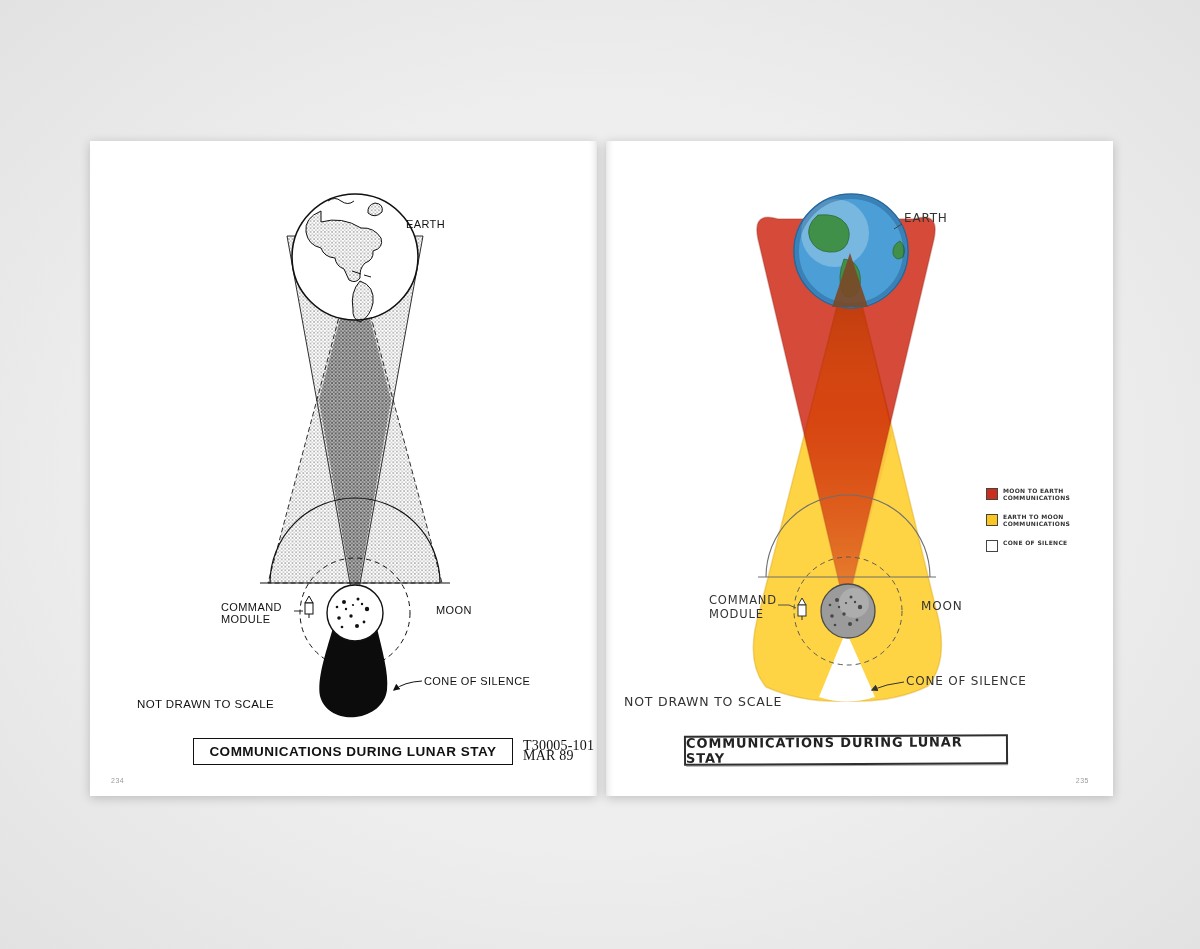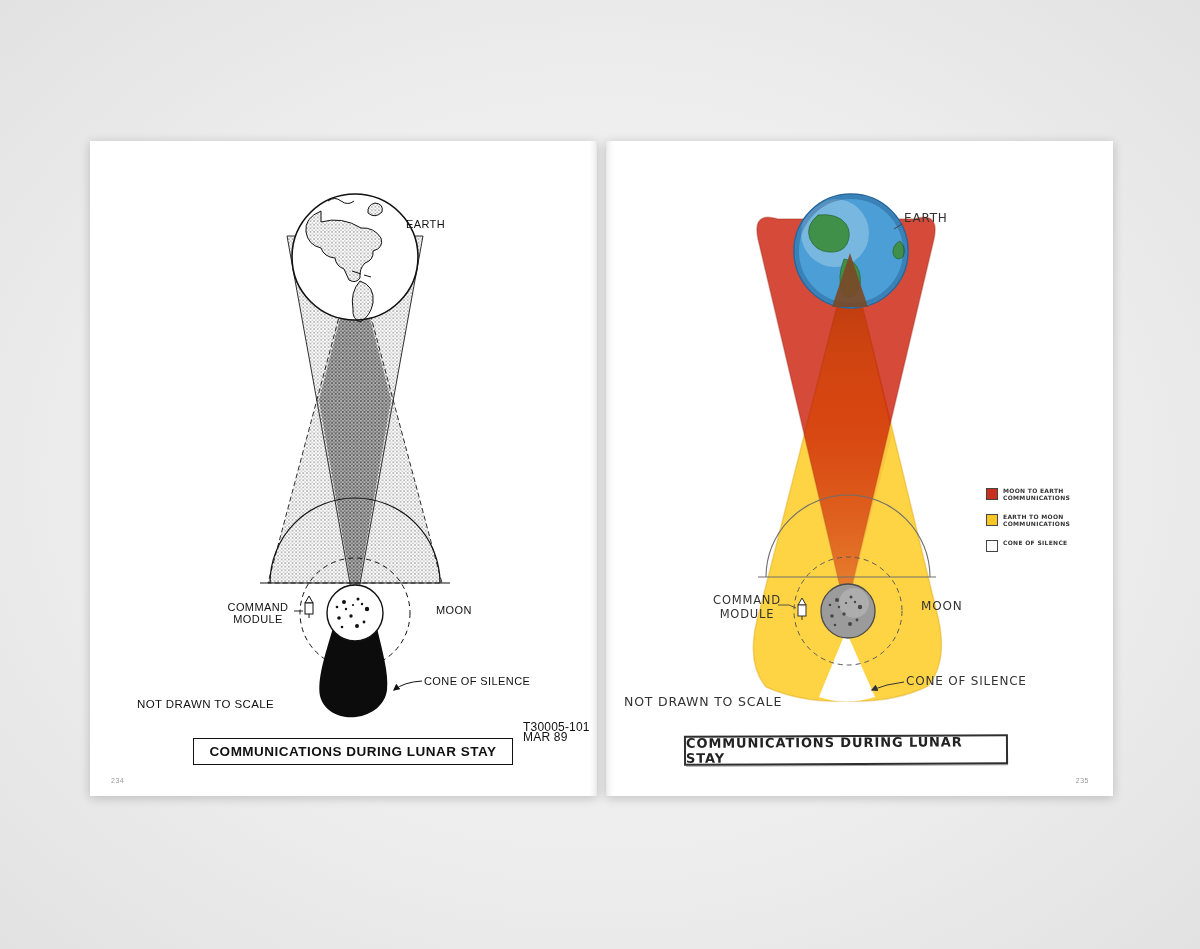--- a/index.html
+++ b/index.html
@@ -12,39 +12,39 @@
   .spread{position:absolute;left:90px;top:141px;display:flex;gap:9px;}
   .page{
     position:relative;width:507px;height:655px;background:#ffffff;
   }
   .page.left{box-shadow:0 2px 10px rgba(0,0,0,.20), inset -8px 0 10px -9px rgba(0,0,0,.22);}
   .page.right{box-shadow:0 2px 10px rgba(0,0,0,.20), inset 8px 0 10px -9px rgba(0,0,0,.22);}
   svg.diagram{position:absolute;inset:0;display:block;}
   .lbl{position:absolute;white-space:nowrap;color:#111;}
   .left .lbl{font-family:"Liberation Sans",sans-serif;font-size:11px;letter-spacing:.4px;}
   .right .lbl{font-family:"DejaVu Sans",sans-serif;font-size:12px;letter-spacing:.8px;color:#333;}
-  .lbl.wrap{white-space:normal;text-align:center;}
+  .lbl.wrap{white-space:normal;text-align:left;}
   .titlebox{
     position:absolute;display:flex;align-items:center;justify-content:center;
     font-weight:bold;background:#fff;
   }
   .left .titlebox{
     left:103px;top:597px;width:318px;height:25px;border:1.6px solid #111;
     font-size:13.5px;letter-spacing:.5px;color:#111;
   }
   .right .titlebox{
     left:78px;top:594px;width:320px;height:26px;border:2px solid #2f2f2f;
     font-size:13px;letter-spacing:.9px;color:#222;
     font-family:"DejaVu Sans",sans-serif;
     transform:rotate(-0.3deg);
     box-shadow:1px 2px 0 -1px rgba(80,80,80,.5);
   }
   .docref{
-    position:absolute;left:433px;top:581px;font-size:12px;line-height:10px;
-    letter-spacing:.2px;color:#111;
+    position:absolute;left:433px;top:600px;font-size:14px;line-height:10px;
+    letter-spacing:.2px;color:#111;font-family:Liberation Serif, serif;
   }
   .docref span{display:block;}
   .pagenum{position:absolute;bottom:12px;font-size:7px;color:#9a9a9a;letter-spacing:.5px;}
   .left .pagenum{left:21px;}
   .right .pagenum{right:24px;}
   .legend{position:absolute;left:380px;top:346px;width:88px;}
   .legend-row{display:flex;gap:5px;margin-bottom:12px;align-items:flex-start;}
   .legend-row svg{flex:none;margin-top:1px;}
   .legend-label{
     font-family:"DejaVu Sans",sans-serif;font-size:6px;line-height:7px;

